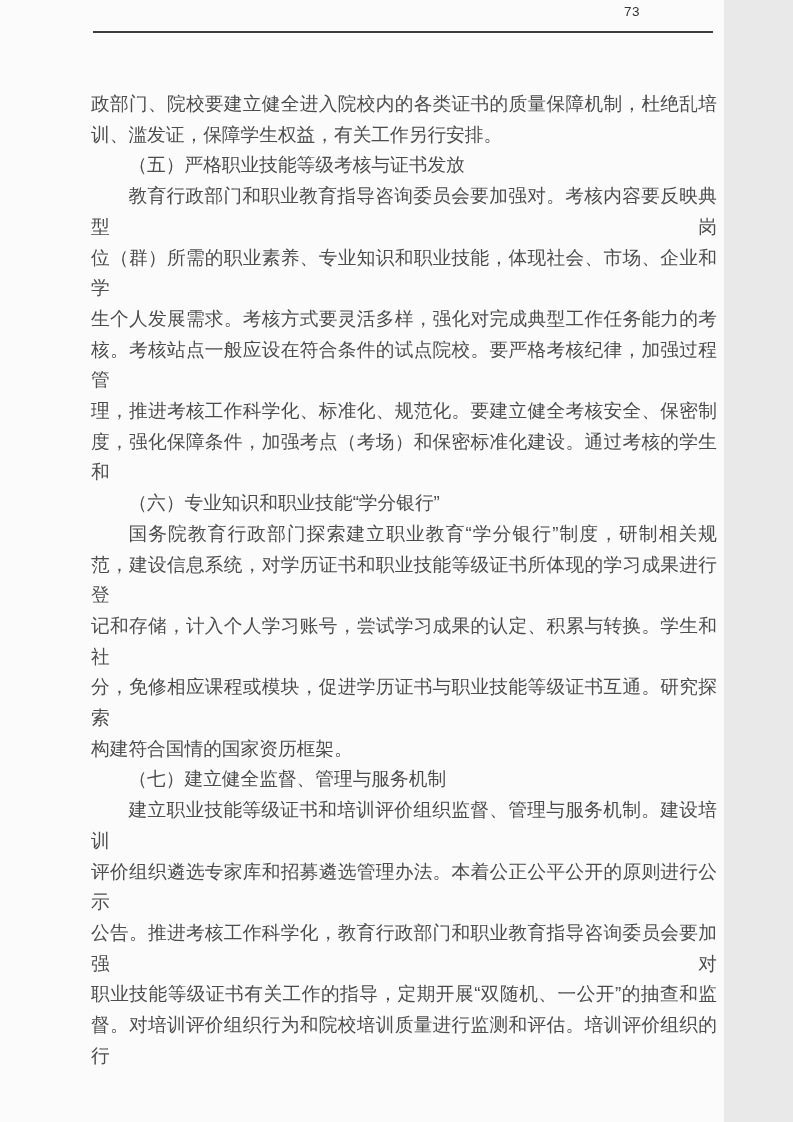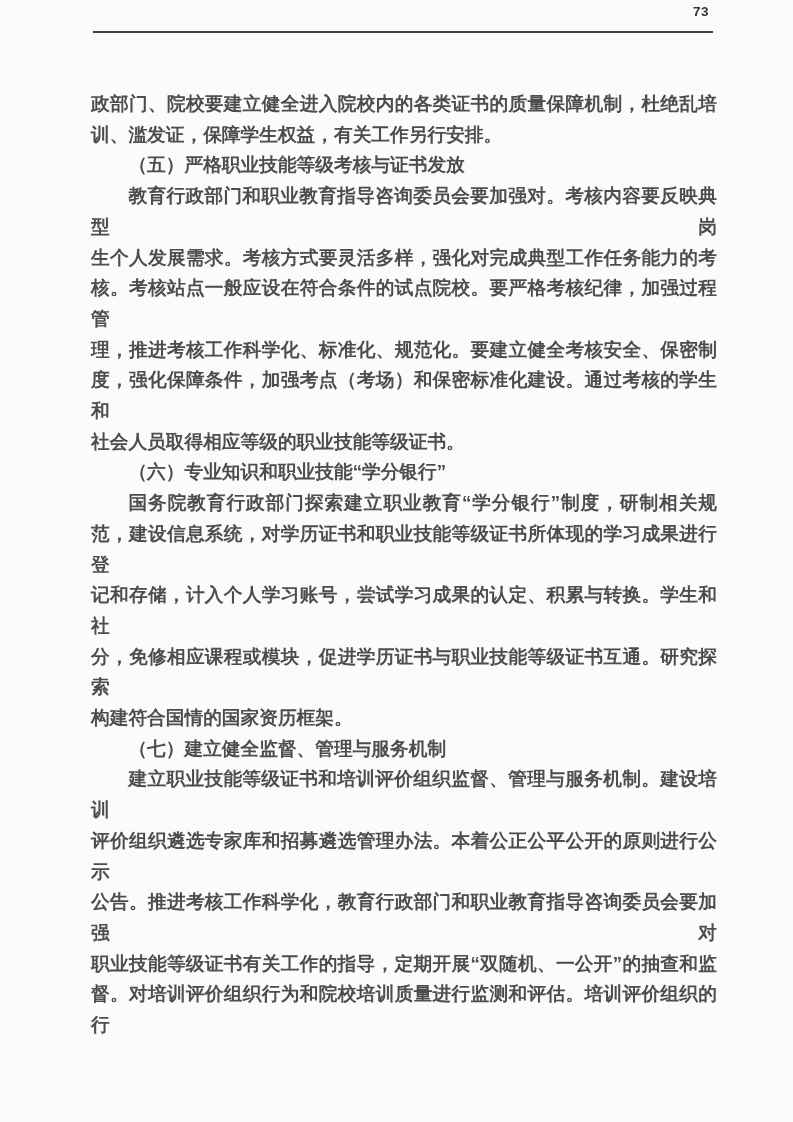--- a/index.html
+++ b/index.html
@@ -5,26 +5,25 @@
   :root {
     --text-color: #4d4d4d;
     --rule-color: #3e3e3e;
     --pagenum-color: #333333;
     --bg-color: #fbfbfb;
   }
   html, body { margin: 0; padding: 0; }
   body { background: #e9e9e9; font-family: "Liberation Sans", sans-serif; }
   .page {
     position: relative;
-    width: 793px;
+    width: 724px;
     height: 1122px;
     background: var(--bg-color);
     overflow: hidden;
     color: var(--text-color);
-    font-weight: bold;
   }
   .page-number {
     position: absolute;
     top: 4px;
     right: 84px;
     font-size: 13.5px;
     letter-spacing: 0.5px;
     color: var(--pagenum-color);
   }
   .header-rule {
@@ -59,25 +58,25 @@
   <div class="page-number">73</div>
   <div class="header-rule"></div>
   <div class="doc-body">
       <div class="paragraph">
         <div class="line fill">政部门、院校要建立健全进入院校内的各类证书的质量保障机制，杜绝乱培</div>
         <div class="line">训、滥发证，保障学生权益，有关工作另行安排。</div>
       </div>
       <div class="line heading">（五）严格职业技能等级考核与证书发放</div>
       <div class="paragraph">
         <div class="line first fill">教育行政部门和职业教育指导咨询委员会要加强对。考核内容要反映典型岗</div>
+        <div class="line fill">位（群）所需的职业素养、专业知识和职业技能，体现社会、市场、企业和学</div>
         <div class="line fill">生个人发展需求。考核方式要灵活多样，强化对完成典型工作任务能力的考</div>
         <div class="line fill">核。考核站点一般应设在符合条件的试点院校。要严格考核纪律，加强过程管</div>
         <div class="line fill">理，推进考核工作科学化、标准化、规范化。要建立健全考核安全、保密制</div>
         <div class="line fill">度，强化保障条件，加强考点（考场）和保密标准化建设。通过考核的学生和</div>
-        <div class="line">社会人员取得相应等级的职业技能等级证书。</div>
       </div>
       <div class="line heading">（六）专业知识和职业技能“学分银行”</div>
       <div class="paragraph">
         <div class="line first fill">国务院教育行政部门探索建立职业教育“学分银行”制度，研制相关规</div>
         <div class="line fill">范，建设信息系统，对学历证书和职业技能等级证书所体现的学习成果进行登</div>
         <div class="line fill">记和存储，计入个人学习账号，尝试学习成果的认定、积累与转换。学生和社</div>
         <div class="line fill">分，免修相应课程或模块，促进学历证书与职业技能等级证书互通。研究探索</div>
         <div class="line">构建符合国情的国家资历框架。</div>
       </div>
       <div class="line heading">（七）建立健全监督、管理与服务机制</div>

